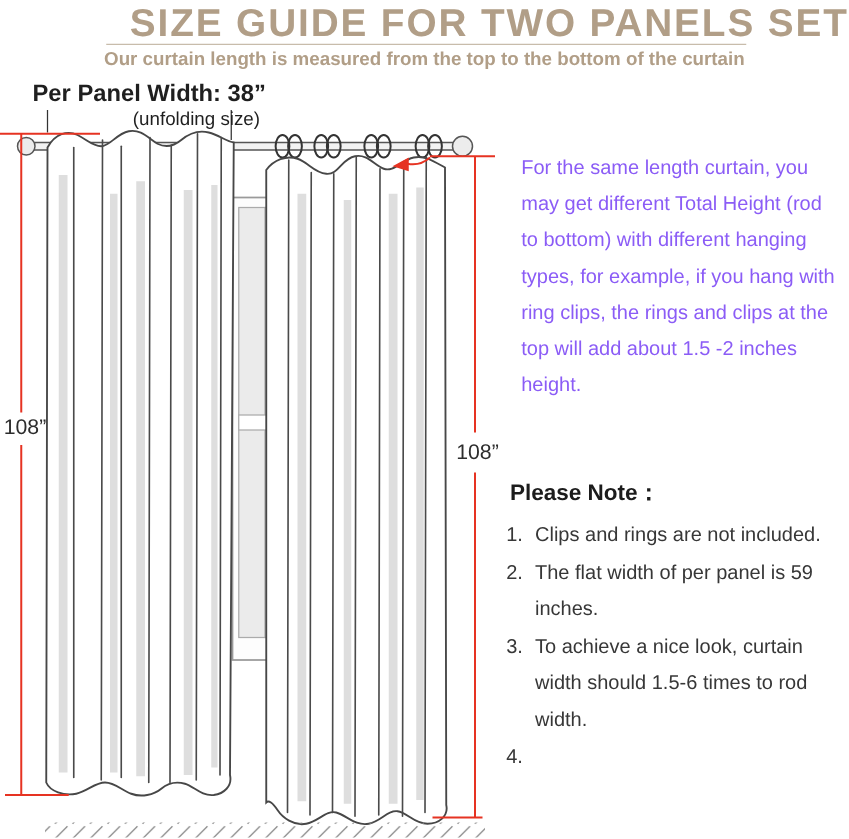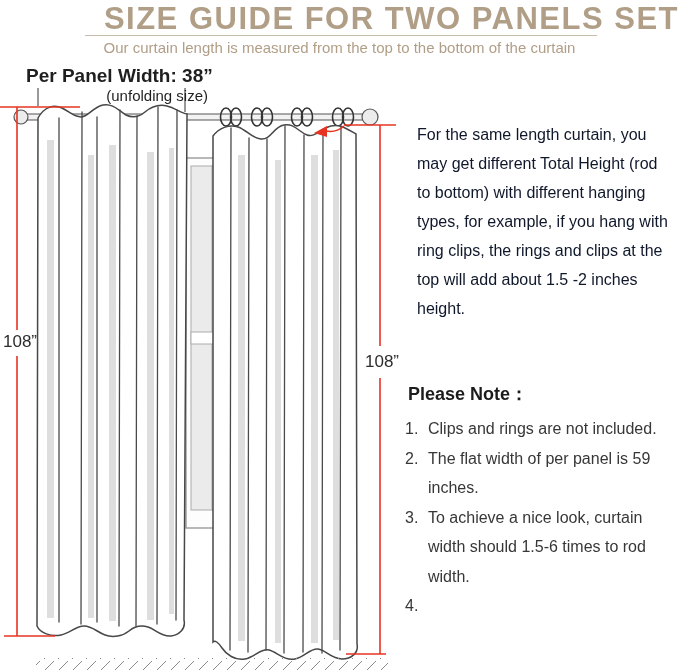--- a/index.html
+++ b/index.html
@@ -8,32 +8,32 @@
     font-family:"Liberation Sans", sans-serif;
   }
   
   .title{
     position:absolute;left:0;top:1px;width:679px;text-align:right;
     font-size:31px;font-weight:bold;letter-spacing:1.5px;color:#b19e87;white-space:nowrap;
   }
   .divider{position:absolute;left:85px;top:35px;width:512px;height:1px;background:#c8bcab;}
   .subtitle{
     position:absolute;left:0;top:39px;width:679px;text-align:center;
-    font-size:15px;font-weight:normal;color:#b19e87;white-space:nowrap;
+    font-size:15px;font-weight:bold;color:#b19e87;white-space:nowrap;
   }
   
   .diagram-svg{position:absolute;left:0;top:60px;}
   .lbl{position:absolute;color:#1f1f1f;}
   .pw{left:26px;top:65px;width:182px;text-align:center;font-size:19px;font-weight:bold;white-space:nowrap;}
   .pws{left:26px;top:87px;width:182px;text-align:right;font-size:15px;font-weight:500;white-space:nowrap;}
   .h108l{left:0;top:332px;width:40px;text-align:center;font-size:17px;color:#2d2d2d;}
   .h108r{left:361px;top:352px;width:42px;text-align:center;font-size:17px;color:#2d2d2d;}
   
   .info{position:absolute;left:404px;top:120px;width:270px;}
-  .paragraph{margin:0 0 0 13px;width:254px;font-size:16px;line-height:29px;color:#0f172a;}
+  .paragraph{margin:0 0 0 13px;width:254px;font-size:16px;line-height:29px;color:#8b5cf6;}
   .note-heading{margin:59px 0 8px 4px;font-size:18px;line-height:24px;font-weight:bold;color:#1c1c1c;}
   .note-item{display:flex;font-size:16px;line-height:29.5px;color:#373737;}
   .note-item .num{flex:none;width:23px;margin-left:1px;}
   .note-item .txt{width:236px;}
 </style>
 </head>
 <body>
 
 <div class="page">
 

